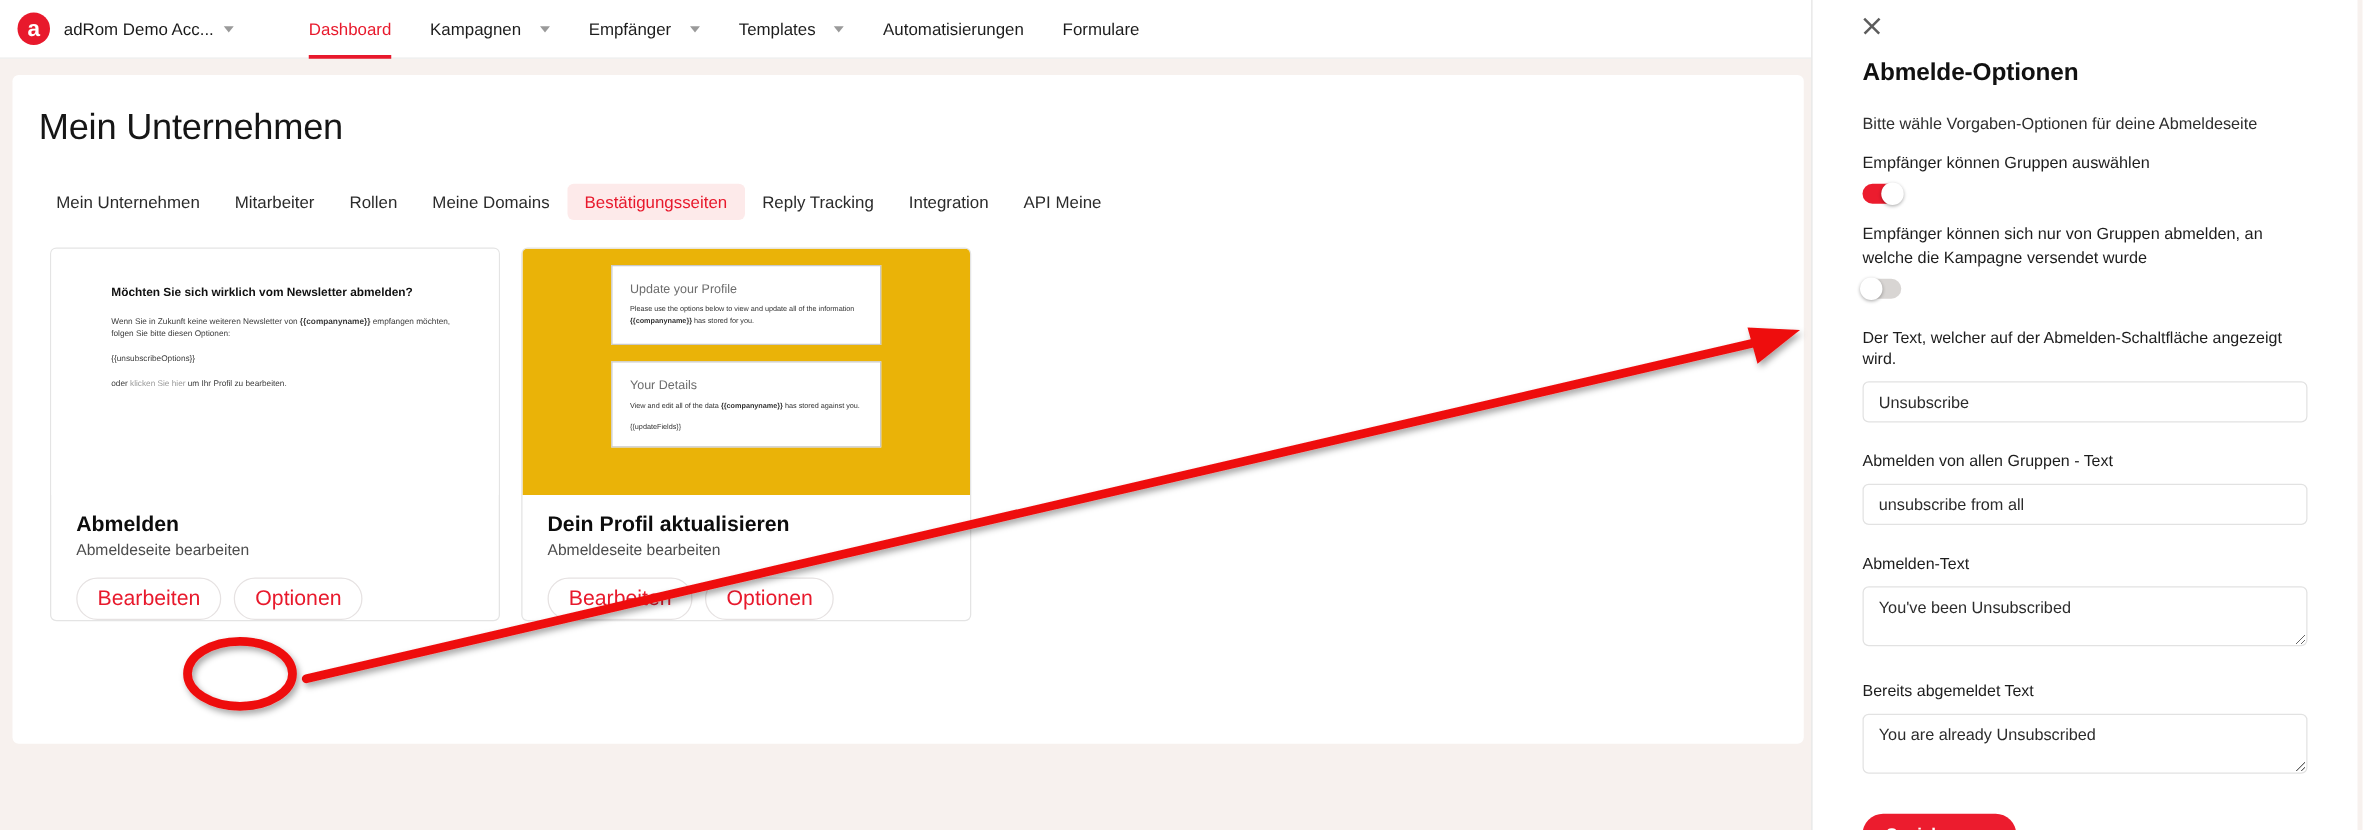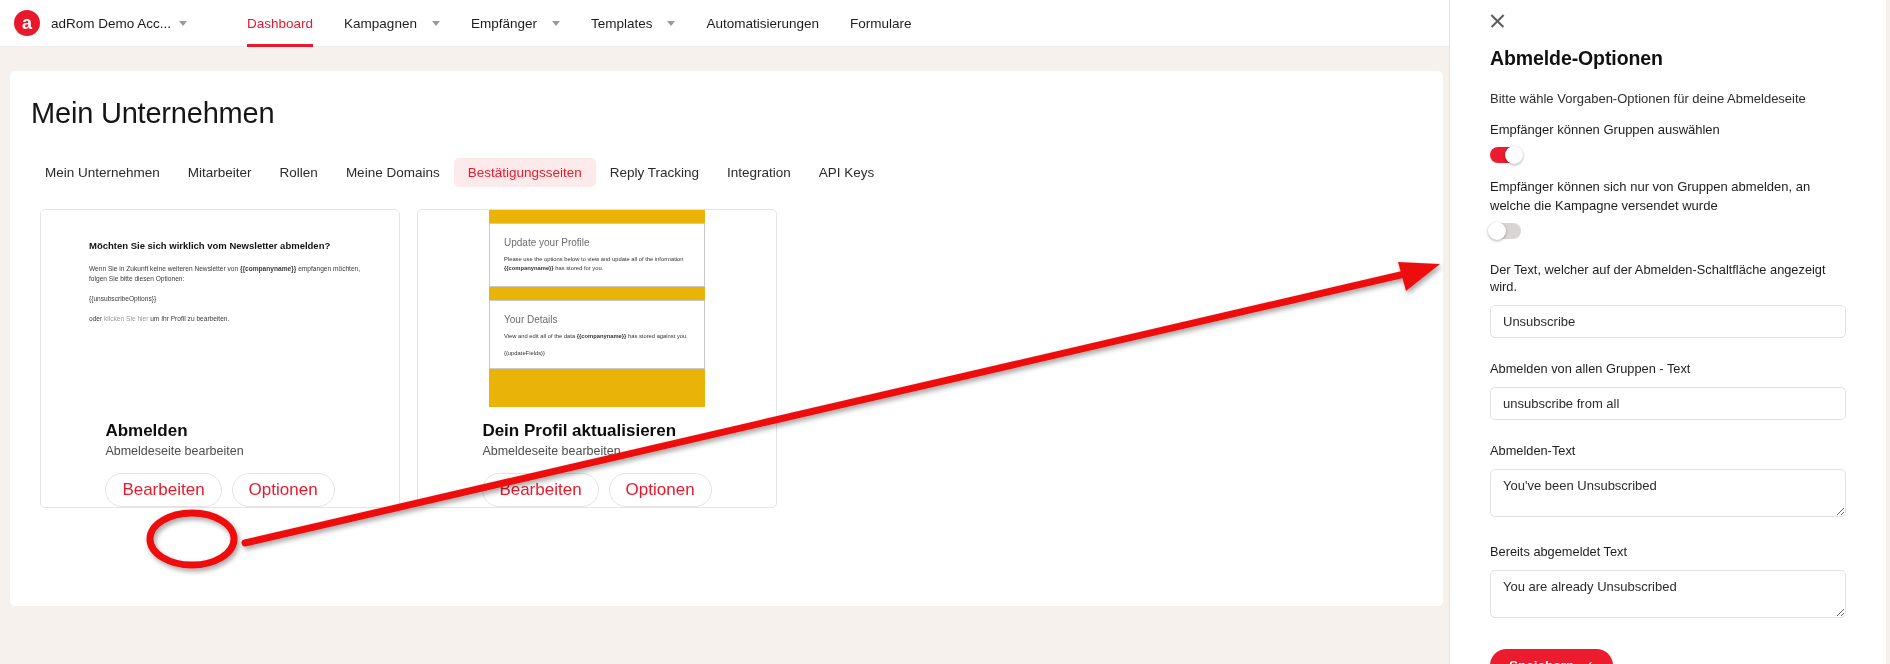--- a/index.html
+++ b/index.html
@@ -53,21 +53,21 @@
     position:relative;
   }
   .navitem.active { color:#e8192c;justify-content:flex-end; }
   .navitem.active::after {
     content:""; position:absolute; left:0; right:0; bottom:0;
     height:3px; background:#e8192c;
   }
 
   
   #sheet {
-    position:absolute; left:10px; top:71px;
+    position:absolute; left:10px; top:60px;
     width:1433px; height:535px;
     background:#ffffff; border-radius:5px;
   }
   #page-title {
     font-size:29px; font-weight:400; color:#161616;
     margin:26px 0 0 21px; letter-spacing:-0.2px;
   }
   #subtabs {
     display:flex; align-items:center; gap:0px;
     margin:28px 0 0 21px;
@@ -77,21 +77,21 @@
     padding:7px 14px; border-radius:5px;
     white-space:nowrap;
   }
   .subtab.active { color:#e8192c; background:#fdeaea; }
 
   
   #cards { display:flex; gap:17px; margin:22px 0 0 30px; }
   .card {
     width:360px; height:299px;
     background:#fff; border:1px solid #e4e4e4; border-radius:5px;
-    display:flex; flex-direction:column; overflow:hidden;align-items:center;
+    display:flex; flex-direction:column; overflow:hidden;
   }
   .card-preview { height:201px; overflow:hidden; position:relative; }
   .card-preview.plain { background:#fff; padding:30px 22px 0 48px; }
   .card-preview.grey { background:#eab308; padding:13px 0 0 0; }
   .prev-h {
     font-size:9.5px; font-weight:700; color:#111; line-height:1.35;
     margin:0 0 11px 0;
   }
   .prev-p {
     font-size:6.6px; color:#3a3a3a; line-height:1.55; margin:0 0 10px 0;
@@ -228,21 +228,21 @@
     <h1 id="page-title">Mein Unternehmen</h1>
 
     <div id="subtabs">
       <div class="subtab">Mein Unternehmen</div>
       <div class="subtab">Mitarbeiter</div>
       <div class="subtab">Rollen</div>
       <div class="subtab">Meine Domains</div>
       <div class="subtab active">Bestätigungsseiten</div>
       <div class="subtab">Reply Tracking</div>
       <div class="subtab">Integration</div>
-      <div class="subtab">API Keys</div>
+      <div class="subtab">API Meine</div>
     </div>
 
     <div id="cards">
 
       <div class="card">
         <div class="card-preview plain">
           <p class="prev-h">Möchten Sie sich wirklich vom Newsletter abmelden?</p>
           <p class="prev-p"><span>Wenn Sie in Zukunft keine weiteren Newsletter von </span><b>{{companyname}}</b><span> empfangen möchten, folgen Sie bitte diesen Optionen:</span></p>
           <p class="prev-p">{{unsubscribeOptions}}</p>
           <p class="prev-p"><span>oder </span><span class="prev-link">klicken Sie hier</span><span> um Ihr Profil zu bearbeiten.</span></p>

